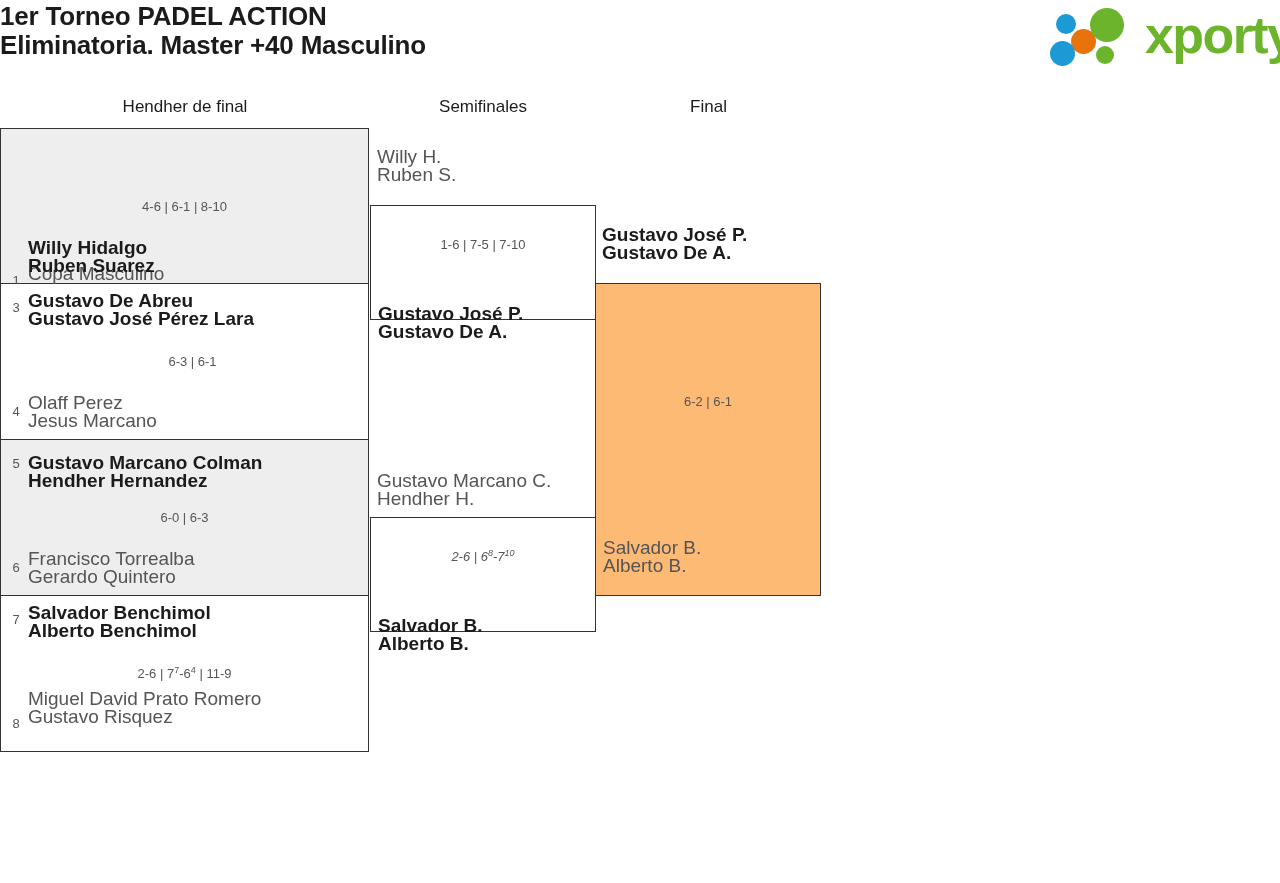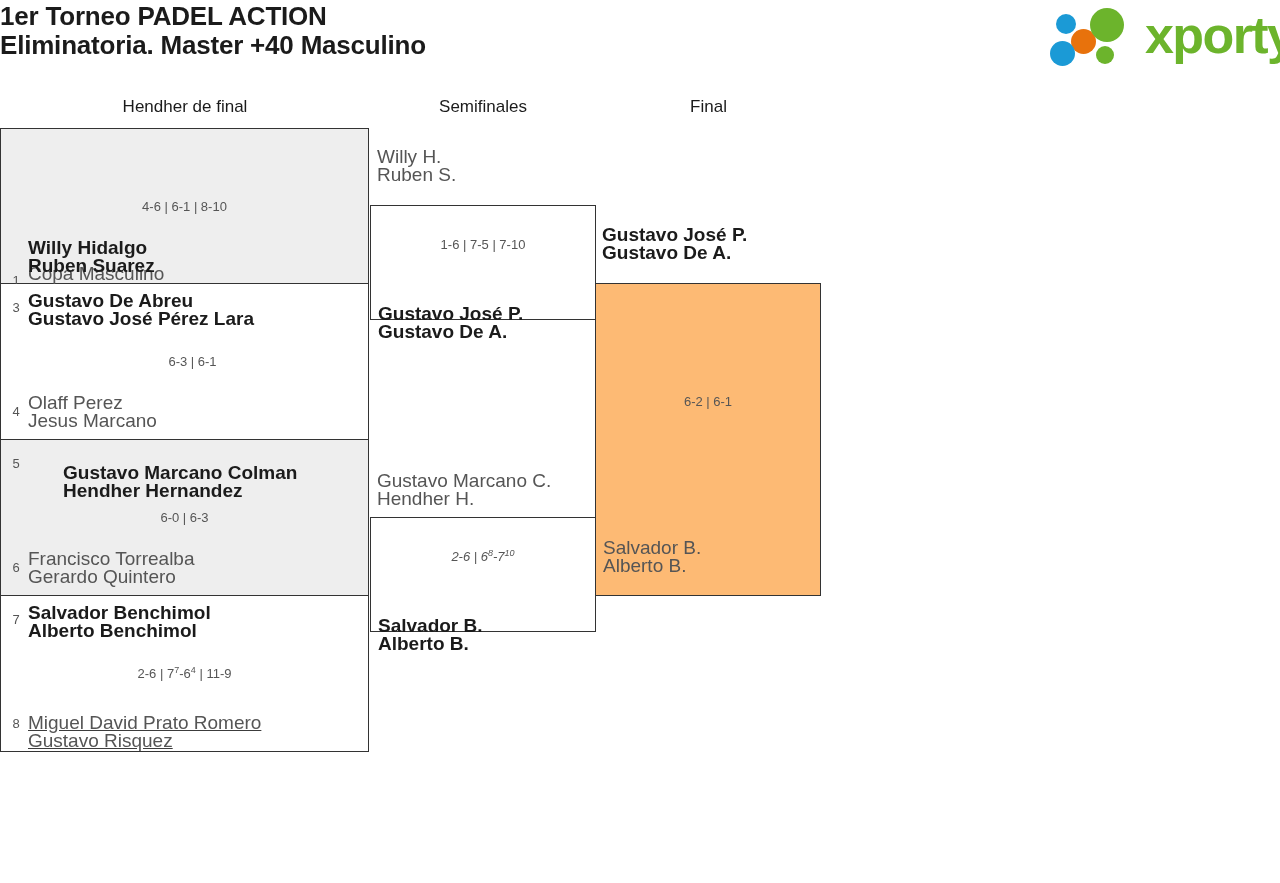--- a/index.html
+++ b/index.html
@@ -135,41 +135,41 @@
     <div class="score" style="top:70px;margin-left:16px;">6-3 | 6-1</div>
     <div class="seed" style="top:120px;">4</div>
     <div class="team loser" style="top:110px;">
       <div class="team-line">Olaff Perez</div>
       <div class="team-line">Jesus Marcano</div>
     </div>
   </div>
 
   <div class="qf-match shaded" style="top:440px;">
     <div class="seed" style="top:16px;">5</div>
-    <div class="team winner" style="top:24px;margin-left:35px;">
+    <div class="team winner" style="top:14px;">
       <div class="team-line">Gustavo Marcano Colman</div>
       <div class="team-line">Hendher Hernandez</div>
     </div>
     <div class="score" style="top:70px;">6-0 | 6-3</div>
     <div class="seed" style="top:120px;">6</div>
     <div class="team loser" style="top:110px;">
       <div class="team-line">Francisco Torrealba</div>
       <div class="team-line">Gerardo Quintero</div>
     </div>
   </div>
 
   <div class="qf-match plain" style="top:596px;">
     <div class="seed" style="top:16px;">7</div>
     <div class="team winner" style="top:8px;">
       <div class="team-line">Salvador Benchimol</div>
       <div class="team-line">Alberto Benchimol</div>
     </div>
     <div class="score" style="top:70px;">2-6 | 7<sup>7</sup>-6<sup>4</sup> | 11-9</div>
     <div class="seed" style="top:120px;">8</div>
-    <div class="team loser" style="top:118px;text-decoration:underline;">
+    <div class="team loser" style="top:94px;">
       <div class="team-line">Miguel David Prato Romero</div>
       <div class="team-line">Gustavo Risquez</div>
     </div>
   </div>
 
   <div class="float-team loser" style="left:377px; top:148px; width:220px;">
     <div class="team-line">Willy H.</div>
     <div class="team-line">Ruben S.</div>
   </div>
 

